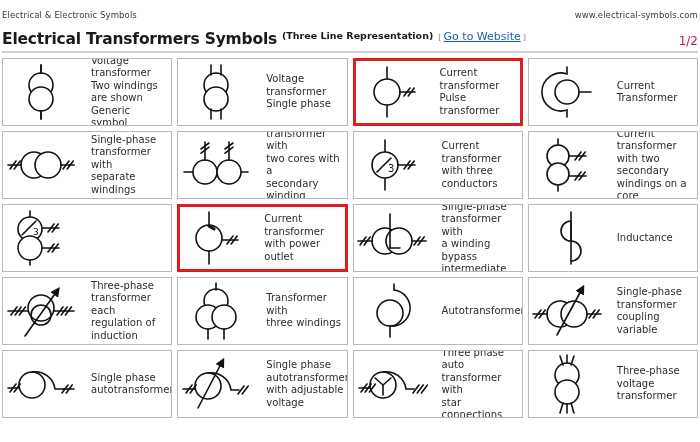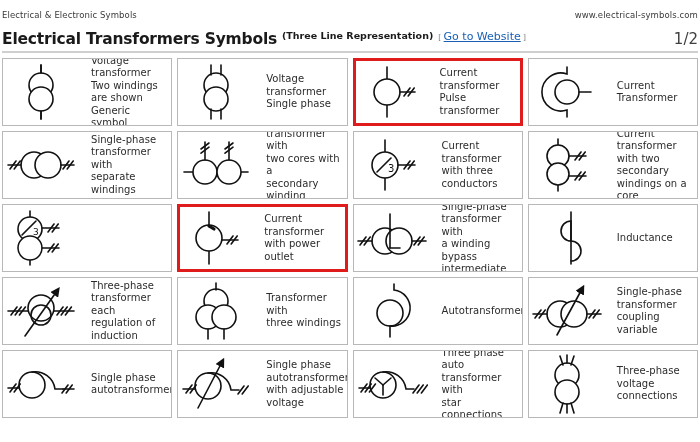--- a/index.html
+++ b/index.html
@@ -19,21 +19,21 @@
 
   
   .titlerow{display:flex;justify-content:space-between;align-items:flex-end;
             padding:4px 2px 3px 2px;}
   .titleleft{display:flex;align-items:flex-start;gap:5px;}
   h1.maintitle{font-size:15.5px;font-weight:bold;margin:0;letter-spacing:-.2px;color:#1a1a1a;}
   .subtitle{font-size:9.5px;font-weight:bold;color:#1a1a1a;}
   .linkwrap{font-size:7.5px;color:#555;white-space:nowrap;}
   .linkwrap .br{color:#777;}
   .golink{color:#1a5fb4;text-decoration:underline;font-size:11px;margin-top:47px;}
-  .pageno{font-size:15px;color:#404040;font-weight:400;}
+  .pageno{font-size:12px;color:#be185d;font-weight:400;}
 
   .rule{height:2px;background:#cfcfcf;margin:0 2px 5px 2px;}
 
   
   .grid{display:grid;grid-template-columns:repeat(4,1fr);
         gap:5px 5px;padding:0 2px;}
   .cell{position:relative;border:1px solid #b8b8b8;background:#fff;
         height:68px;display:flex;align-items:center;box-sizing:border-box;
         overflow:hidden;}
   .cell.hl{border:3px solid #e01b1b;}
@@ -383,17 +383,17 @@
      <circle cx="31" cy="40" r="12" stroke="#111" fill="#fff" stroke-width="1.6"></circle>
      <line x1="31" y1="3" x2="31" y2="11" stroke="#111" fill="none" stroke-width="1.6" stroke-linecap="round"></line>
      <path d="M24,4 L27,13" stroke="#111" fill="none" stroke-width="1.6" stroke-linecap="round"></path>
      <path d="M38,4 L35,13" stroke="#111" fill="none" stroke-width="1.6" stroke-linecap="round"></path>
      <line x1="31" y1="52" x2="31" y2="61" stroke="#111" fill="none" stroke-width="1.6" stroke-linecap="round"></line>
      <path d="M24,61 L27,51" stroke="#111" fill="none" stroke-width="1.6" stroke-linecap="round"></path>
      <path d="M38,61 L35,51" stroke="#111" fill="none" stroke-width="1.6" stroke-linecap="round"></path>
    </svg>
         </div>
         <div class="lbl" style="white-space: pre-line;">Three-phase voltage
-connections</div>
+transformer</div>
       </div>
     </div>
 
 </div>
 
 </body></html>

